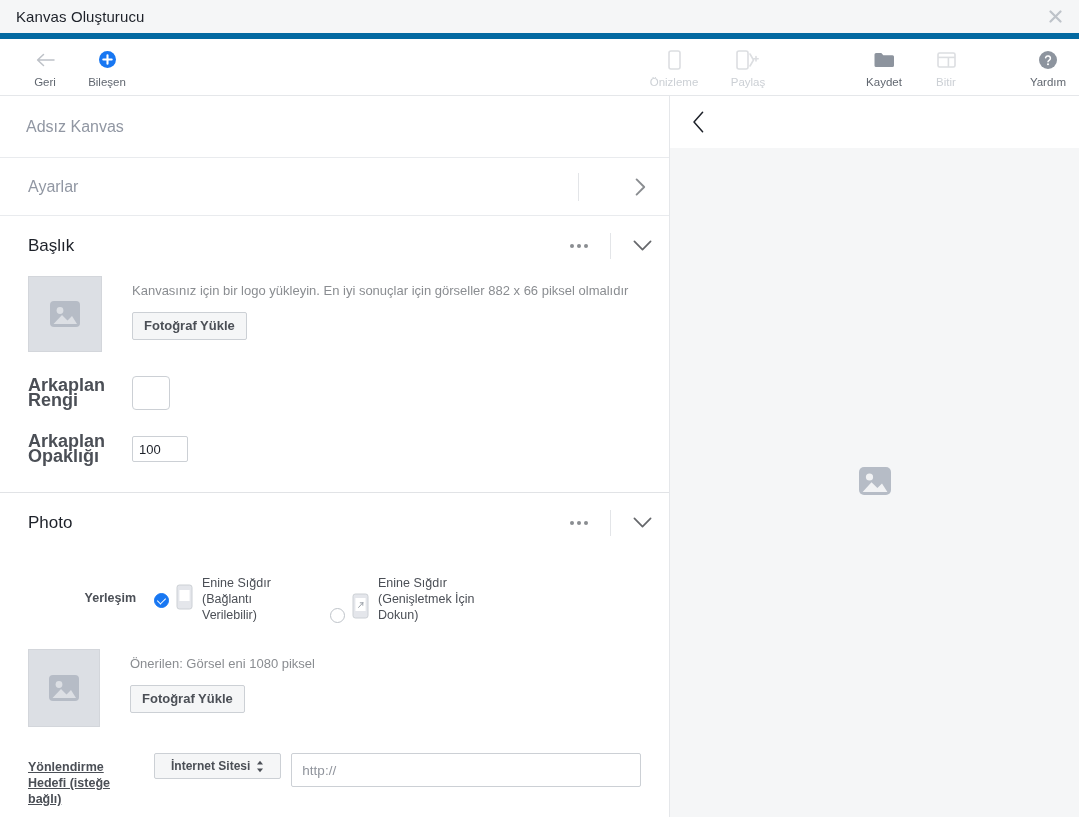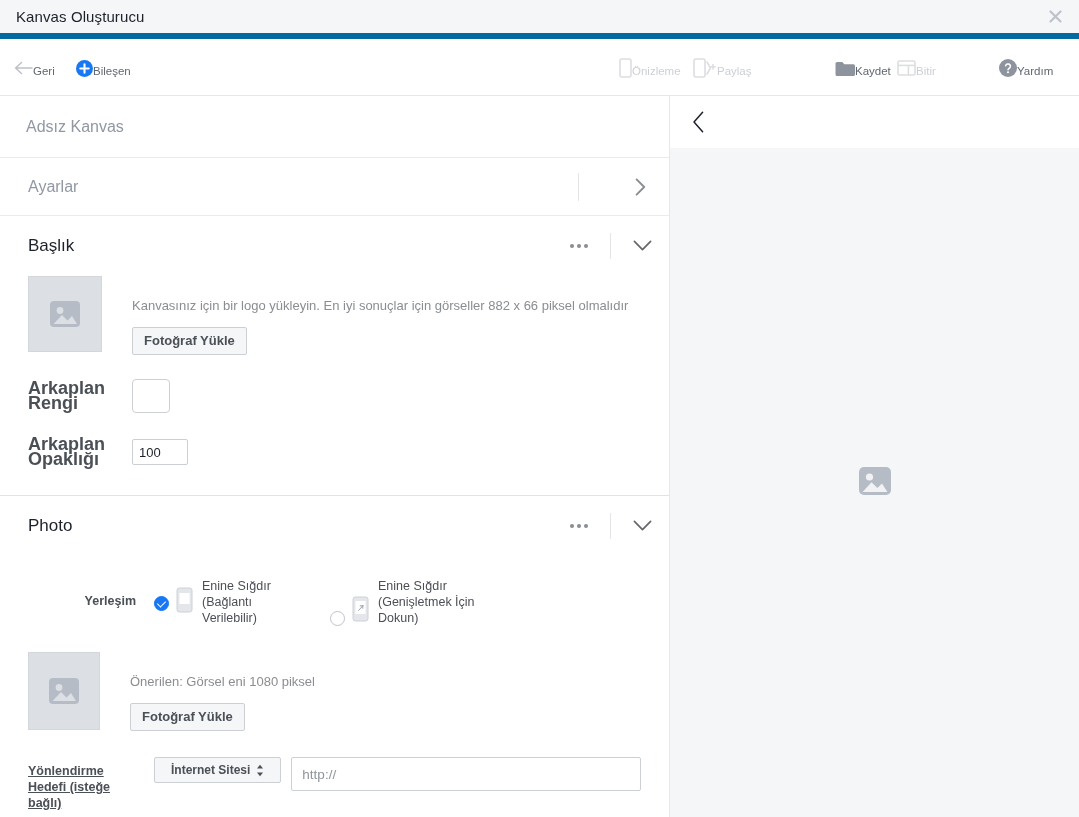--- a/index.html
+++ b/index.html
@@ -44,26 +44,26 @@
   
   .toolbar {
     height: 57px;
     background: #ffffff;
     border-bottom: 1px solid #e5e7ea;
     display: flex;
     align-items: center;
     position: relative;
   }
   .tb-left { display: flex; align-items: flex-start; padding-left: 14px; }
-  .tb-right { position: absolute; right: 18px; display: flex; align-items: flex-start; }
+  .tb-right { position: absolute; right: 0; display: flex; align-items: flex-start; }
 
   .tb-item {
     width: 62px;
     display: flex;
-    flex-direction: row;
+    flex-direction: column;
     align-items: center;
     justify-content: flex-start;
     cursor: pointer;
     padding-top: 2px;
   }
   .tb-item.wide { width: 74px; }
   .tb-item .tb-icon {
     height: 22px;
     display: flex;
     align-items: center;
@@ -179,21 +179,21 @@
   .upload-row { display: flex; align-items: flex-start; }
   .thumb {
     width: 74px; height: 76px;
     background: #dcdfe4;
     border: 1px solid #d3d6db;
     display: flex; align-items: center; justify-content: center;
     flex: 0 0 auto;
   }
   .thumb.tall { width: 72px; height: 78px; }
   .thumb svg { display: block; }
-  .upload-text { margin-left: 30px; padding-top: 6px; margin-top: 15px; }
+  .upload-text { margin-left: 30px; padding-top: 6px; }
   .hint {
     font-size: 13px;
     color: #8a8d91;
     line-height: 18px;
   }
   .btn {
     margin-top: 12px;
     display: inline-block;
     background: #f5f6f7;
     border: 1px solid #ccd0d5;

